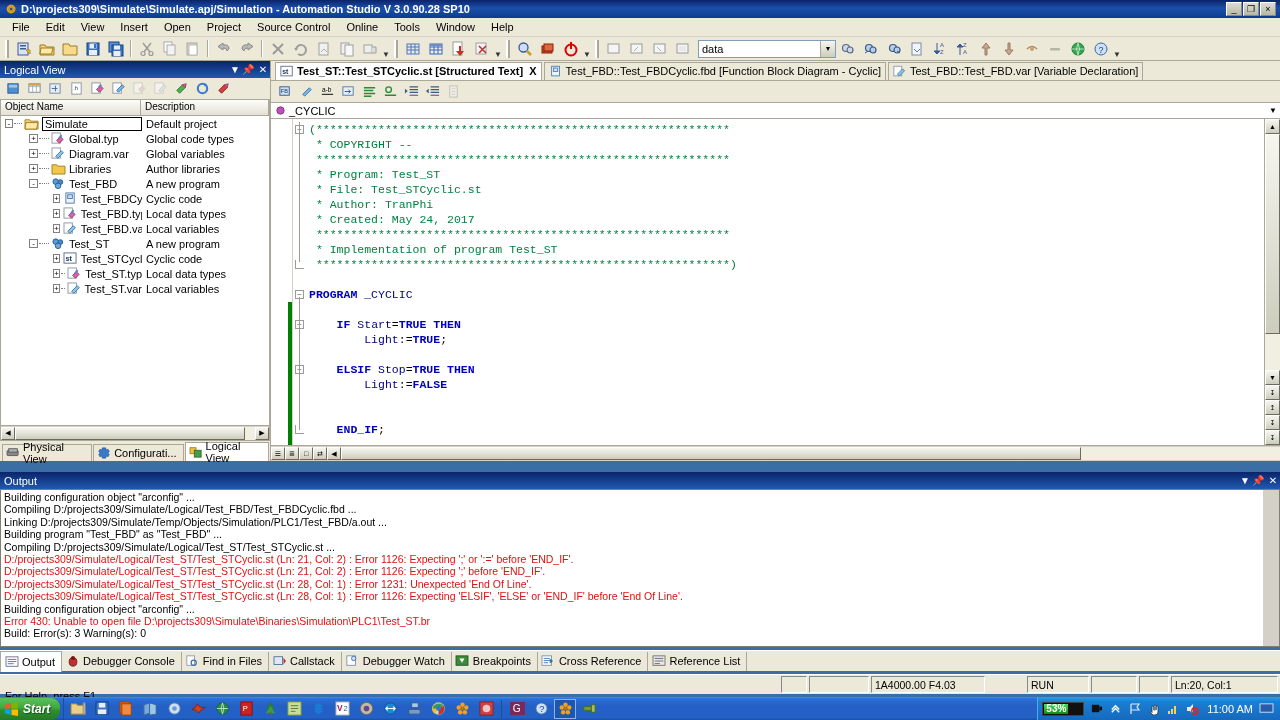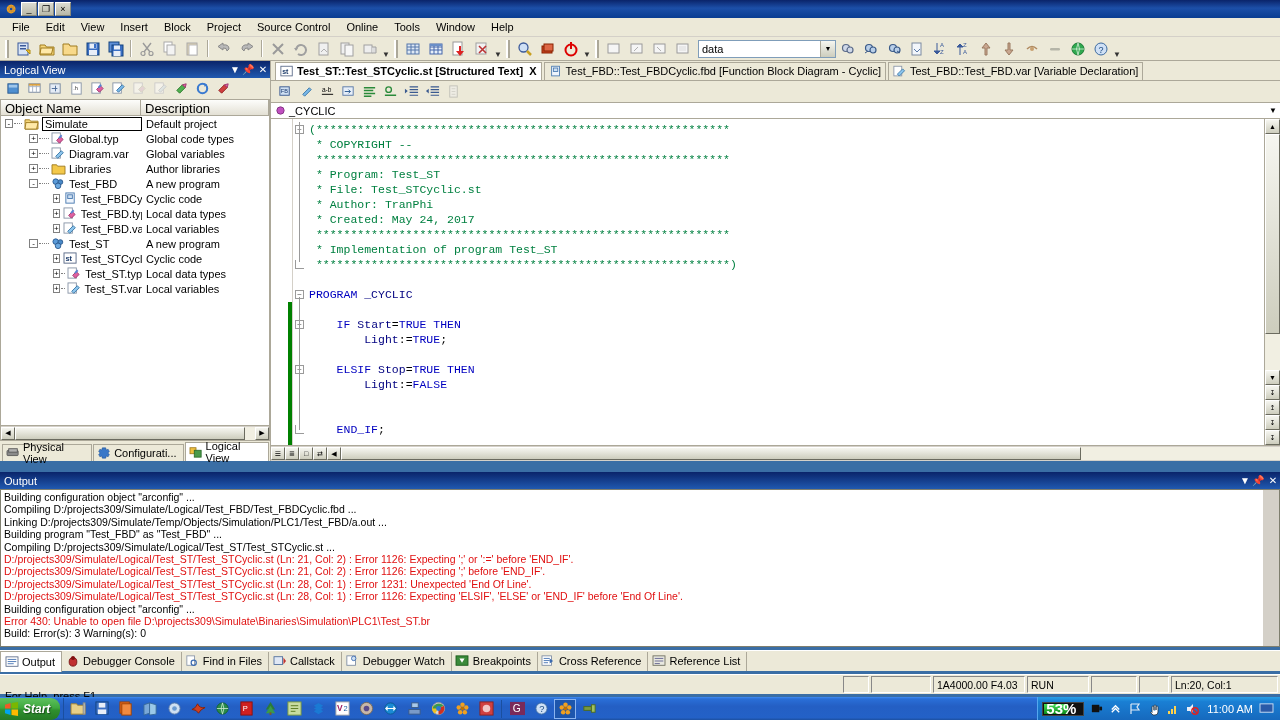--- a/index.html
+++ b/index.html
@@ -92,21 +92,21 @@
   .dock-title .dt-text { flex: 1; }
   .dock-title .dt-btn { width: 14px; text-align:center; font-size:10px; color:#fff; }
   .dock-toolbar {
     height: 22px; background: #ece9d8; display: flex; align-items: center;
     border-bottom: 1px solid #aca899; padding-left: 3px;
   }
   .dock-toolbar .tbi { width: 19px; height: 19px; }
   .tree-wrap { flex: 1; background: #fff; border: 1px solid #aca899; border-top:none;
                display:flex; flex-direction:column; overflow:hidden; }
   .tree-header { height: 16px; display: flex; background: #ece9d8;
-                 border-bottom: 1px solid #aca899; font-size: 13px; }
+                 border-bottom: 1px solid #aca899; font-size: 10px; }
   .th-col { padding: 1px 0 0 4px; border-right: 1px solid #aca899;
             background: linear-gradient(180deg,#fdfdfb,#e3e0d4); }
   .th-col.c1 { width: 140px; }
   .th-col.c2 { flex: 1; }
   .tree-body { flex: 1; position: relative; background:#fff; overflow: hidden; }
   .trow { height: 15px; display: flex; align-items: center; font-size: 11px; white-space: nowrap; }
   .trow .tname { display: flex; align-items: center; width: 141px; overflow: hidden; }
   .trow .tdesc { flex: 1; padding-left: 4px; }
   .expander {
     width: 9px; height: 9px; border: 1px solid #808080; background: #fff;
@@ -165,21 +165,21 @@
   .gutter { width: 22px; background: #fff; border-right: 1px solid #d4d0c8;
             position: relative; }
   .fold-col { width: 14px; background: #fff; position: relative; }
   .code {
     flex: 1; position: relative; background: #fff; overflow: hidden;
     font-family: "Liberation Mono", monospace; font-size: 11.5px; line-height: 15px;
     padding-top: 3px; white-space: pre;
   }
   .code .ln { height: 15px; padding-left: 2px; }
   .cm { color: #008040; }
-  .kw { color: #0000c0; font-weight: normal; }
+  .kw { color: #0000c0; font-weight: bold; }
   .id { color: #000080; }
   .foldbox {
     position: absolute; width: 9px; height: 9px; border: 1px solid #9a9a9a;
     background: #fff; font-size: 8px; line-height: 7px; text-align: center; color: #555;
   }
   .foldline { position: absolute; width: 1px; background: #9a9a9a; }
   .greenbar { position: absolute; width: 4px; background: #008000; }
 
   .vscroll { width: 16px; background: #d4d0c8; display: flex; flex-direction: column;
              border-left: 1px solid #aca899; }
@@ -246,43 +246,44 @@
   .tray { margin-left: auto; display: flex; align-items: center; height: 23px;
           background: linear-gradient(180deg,#27a0e8 0%,#1a7fd4 20%,#1669bd 100%);
           padding: 0 4px; border-left: 1px solid #54a8ef; }
   .tray .ticn { width: 17px; height: 17px; display: flex; align-items: center;
                 justify-content: center; margin: 0 1px; }
   .clock { color: #fff; font-size: 11px; margin: 0 4px 0 6px; }
   .batt { width: 42px; height: 14px; background: #111; border: 1px solid #444;
           display: flex; align-items: center; margin-right: 3px; position: relative; }
   .batt .fill { width: 24px; height: 10px; margin-left: 1px;
                 background: linear-gradient(180deg,#49e05a,#0d8a1c); }
-  .batt .pct { position: absolute; left: 3px; color: #fff; font-size: 15px;
+  .batt .pct { position: absolute; left: 3px; color: #fff; font-size: 10px;
                font-weight: bold; }
 </style>
 </head>
 <body>
 
 <div id="app">
 
   <div class="titlebar">
     <span class="tb-icon">❂</span>
+    <span class="tb-text">D:\projects309\Simulate\Simulate.apj/Simulation - Automation Studio V 3.0.90.28 SP10</span>
     <span class="tb-buttons">
       <span class="tb-btn">_</span>
       <span class="tb-btn">❐</span>
       <span class="tb-btn">×</span>
     </span>
   </div>
 
   <div class="menubar" id="menubar">
       <span class="mi">File</span>
       <span class="mi">Edit</span>
       <span class="mi">View</span>
       <span class="mi">Insert</span>
-      <span class="mi">Block</span>
+      <span class="mi">Open</span>
       <span class="mi">Project</span>
       <span class="mi">Source Control</span>
       <span class="mi">Online</span>
       <span class="mi">Tools</span>
       <span class="mi">Window</span>
       <span class="mi">Help</span>
     </div>
 
   <div class="toolbar-row">
     <span class="grip"></span>
@@ -1071,22 +1072,22 @@
         </span>
         <span>Reference List</span>
       </div>
     </div>
 
   <div class="statusbar">
     <span class="sb-help">For Help, press F1</span>
     <span id="sb-cells" style="display:flex;align-items:center">
         <span class="sb-cell" style="width: 26px;"></span>
         <span class="sb-cell" style="width: 60px;"></span>
-        <span class="sb-cell" style="width: 92px;">1A4000.00  F4.03</span>
-        <span class="sb-cell" style="width: 62px;">RUN</span>
+        <span class="sb-cell" style="width: 114px;">1A4000.00  F4.03</span>
+        <span class="sb-cell" style="width: 62px; margin-left: 40px;">RUN</span>
         <span class="sb-cell" style="width: 46px;"></span>
         <span class="sb-cell" style="width: 30px;"></span>
         <span class="sb-cell" style="width: 107px;">Ln:20, Col:1</span>
       </span>
   </div>
 
   <div class="taskbar">
     <div class="startbtn">
       <span class="flag">
         <svg width="15" height="14" viewBox="0 0 16 15">

